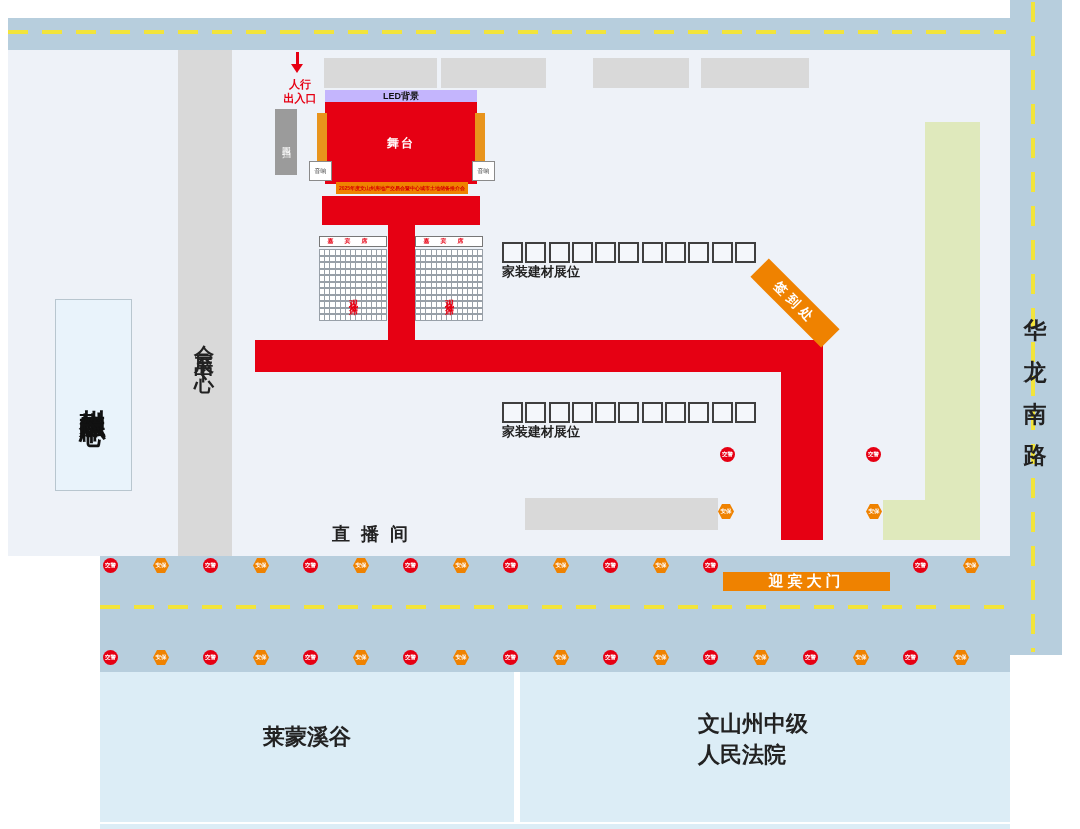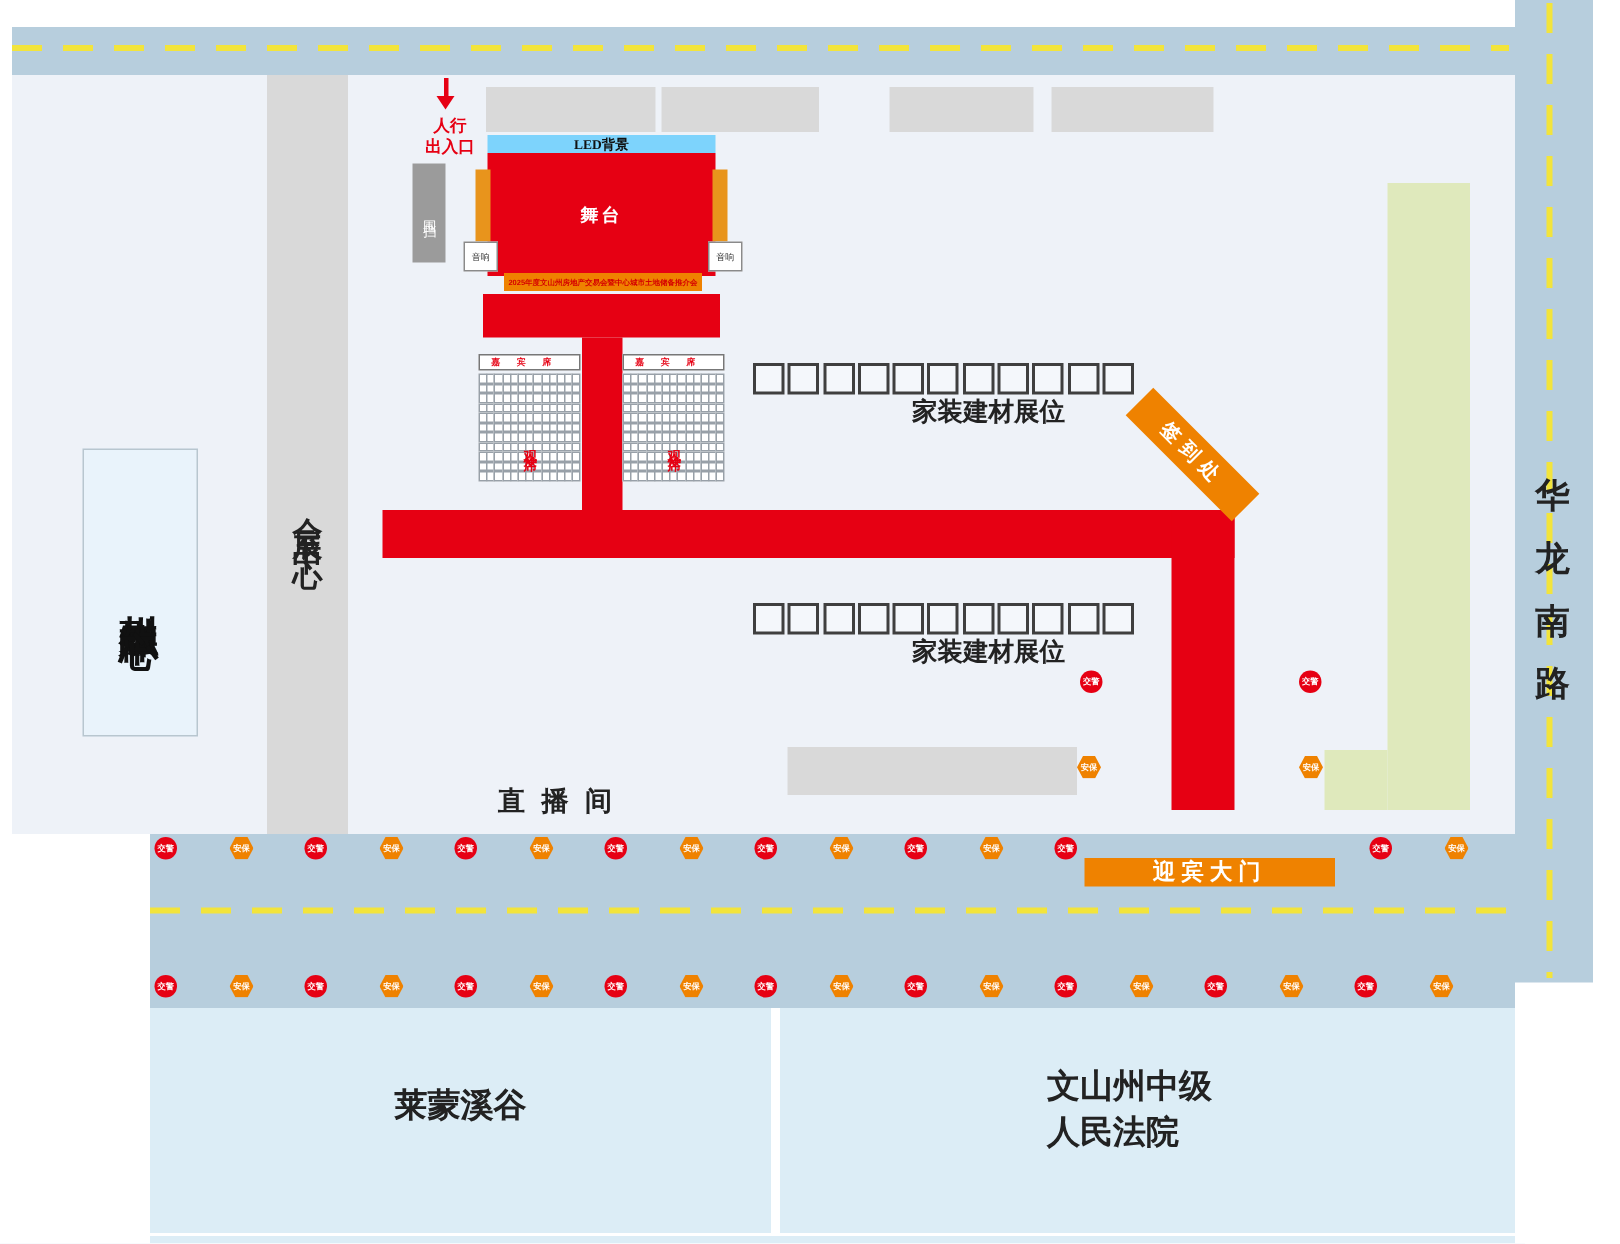--- a/index.html
+++ b/index.html
@@ -16,33 +16,33 @@
   .orange{background:#ef8200;}
   .vtext{writing-mode:vertical-rl;}
   .cflex{display:flex;align-items:center;justify-content:center;}
   .road-name{font-size:23px;font-weight:bold;color:#222;letter-spacing:42px;z-index:5;}
   .expo-label{font-size:20px;font-weight:bold;color:#222;letter-spacing:9px;z-index:5;}
   .media-box{background:#e9f3fb;border:1px solid #b8c6cf;font-size:26px;font-weight:bold;color:#111;letter-spacing:2px;z-index:5;}
   .barrier{background:#9b9b9b;color:#fff;font-size:9px;letter-spacing:2px;z-index:6;}
   .entrance-text{color:#e60013;font-size:11px;font-weight:bold;line-height:14px;text-align:center;z-index:6;}
   .arrow-shaft{width:3px;height:14px;background:#e60013;z-index:6;}
   .arrow-head{width:0;height:0;border-left:6px solid transparent;border-right:6px solid transparent;border-top:9px solid #e60013;z-index:6;}
-  .led{background:#7dd3fc;color:#111;font-size:9px;font-weight:bold;z-index:7;font-family:Liberation Serif, serif;}
+  .led{background:#c4b5fd;color:#111;font-size:9px;font-weight:bold;z-index:7;}
   .stage-label{color:#fff;font-size:12px;font-weight:bold;letter-spacing:2px;}
   .truss{background:#e8941c;z-index:6;}
   .spk{background:#fff;border:1px solid #8a8a8a;color:#333;font-size:6px;z-index:7;}
   .evt-banner{color:#d50000;font-size:5px;font-weight:bold;white-space:nowrap;overflow:hidden;z-index:8;}
   .seat-block{z-index:15;}
   .vip-bar{height:9px;background:#fff;border:1px solid #777;color:#e60013;font-size:6px;font-weight:bold;letter-spacing:11px;display:flex;align-items:center;justify-content:center;overflow:hidden;}
   .seat-grid{margin-top:2px;display:grid;grid-template-columns:repeat(13,5.2px);grid-auto-rows:6.5px;}
   .seat-cell{width:4.2px;height:4.6px;background:#fff;border:0.5px solid #98a0a8;}
   .aud-label{color:#e60013;font-size:9px;font-weight:bold;letter-spacing:3px;z-index:16;}
   .booth-strip{display:flex;gap:2.3px;z-index:15;}
   .booth-cell{width:17px;height:17px;border:2px solid #3f3f3f;background:#f4f7fb;}
-  .booth-label{font-size:17px;font-weight:600;color:#222;text-align:right;z-index:15;}
+  .booth-label{font-size:13px;font-weight:600;color:#222;text-align:left;z-index:15;}
   .checkin{transform:rotate(45deg);color:#fff;font-size:13px;font-weight:bold;letter-spacing:5px;z-index:35;}
   .gate{color:#fff;font-size:15px;font-weight:bold;letter-spacing:4px;z-index:36;}
   .live-label{font-size:18px;font-weight:bold;color:#222;letter-spacing:11px;z-index:16;}
   .block-blue{background:#dcedf6;}
   .block-label{font-size:22px;font-weight:bold;color:#222;z-index:6;}
   .badge{position:absolute;width:15px;height:15px;color:#fff;font-size:5.5px;font-weight:bold;display:flex;align-items:center;justify-content:center;z-index:40;}
   .badge-circle{border-radius:50%;}
   .badge-hexagon{width:16px;clip-path:polygon(25% 0,75% 0,100% 50%,75% 100%,25% 100%,0 50%);}
   .z10{z-index:10;} .z5{z-index:5;} .z6{z-index:6;}
 </style>

